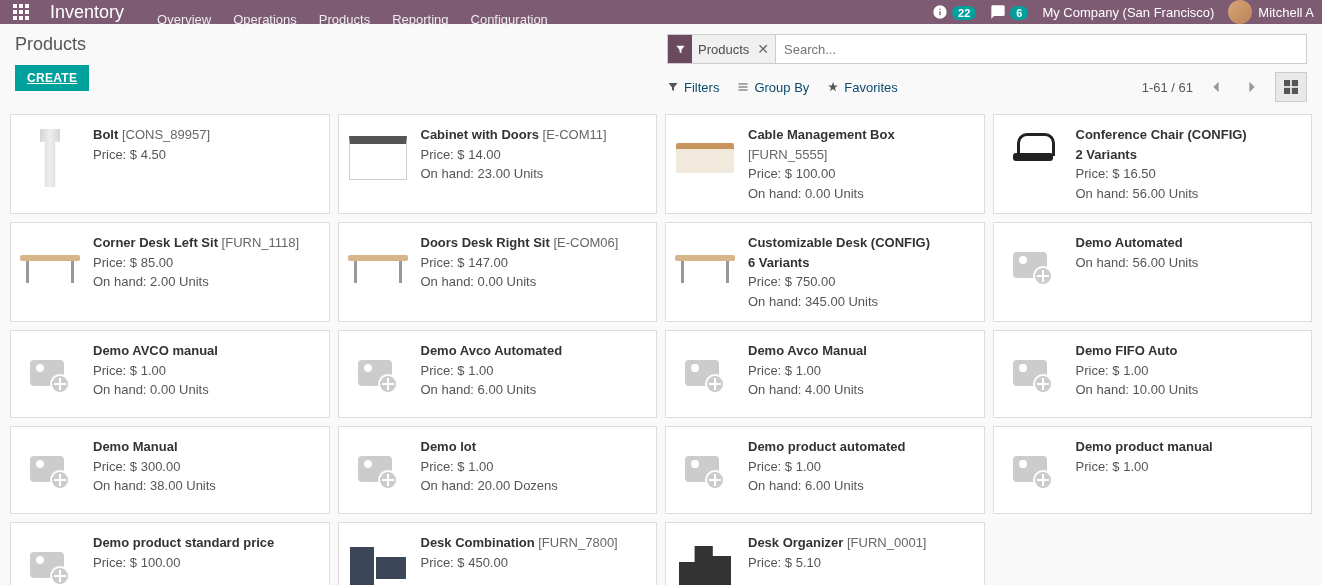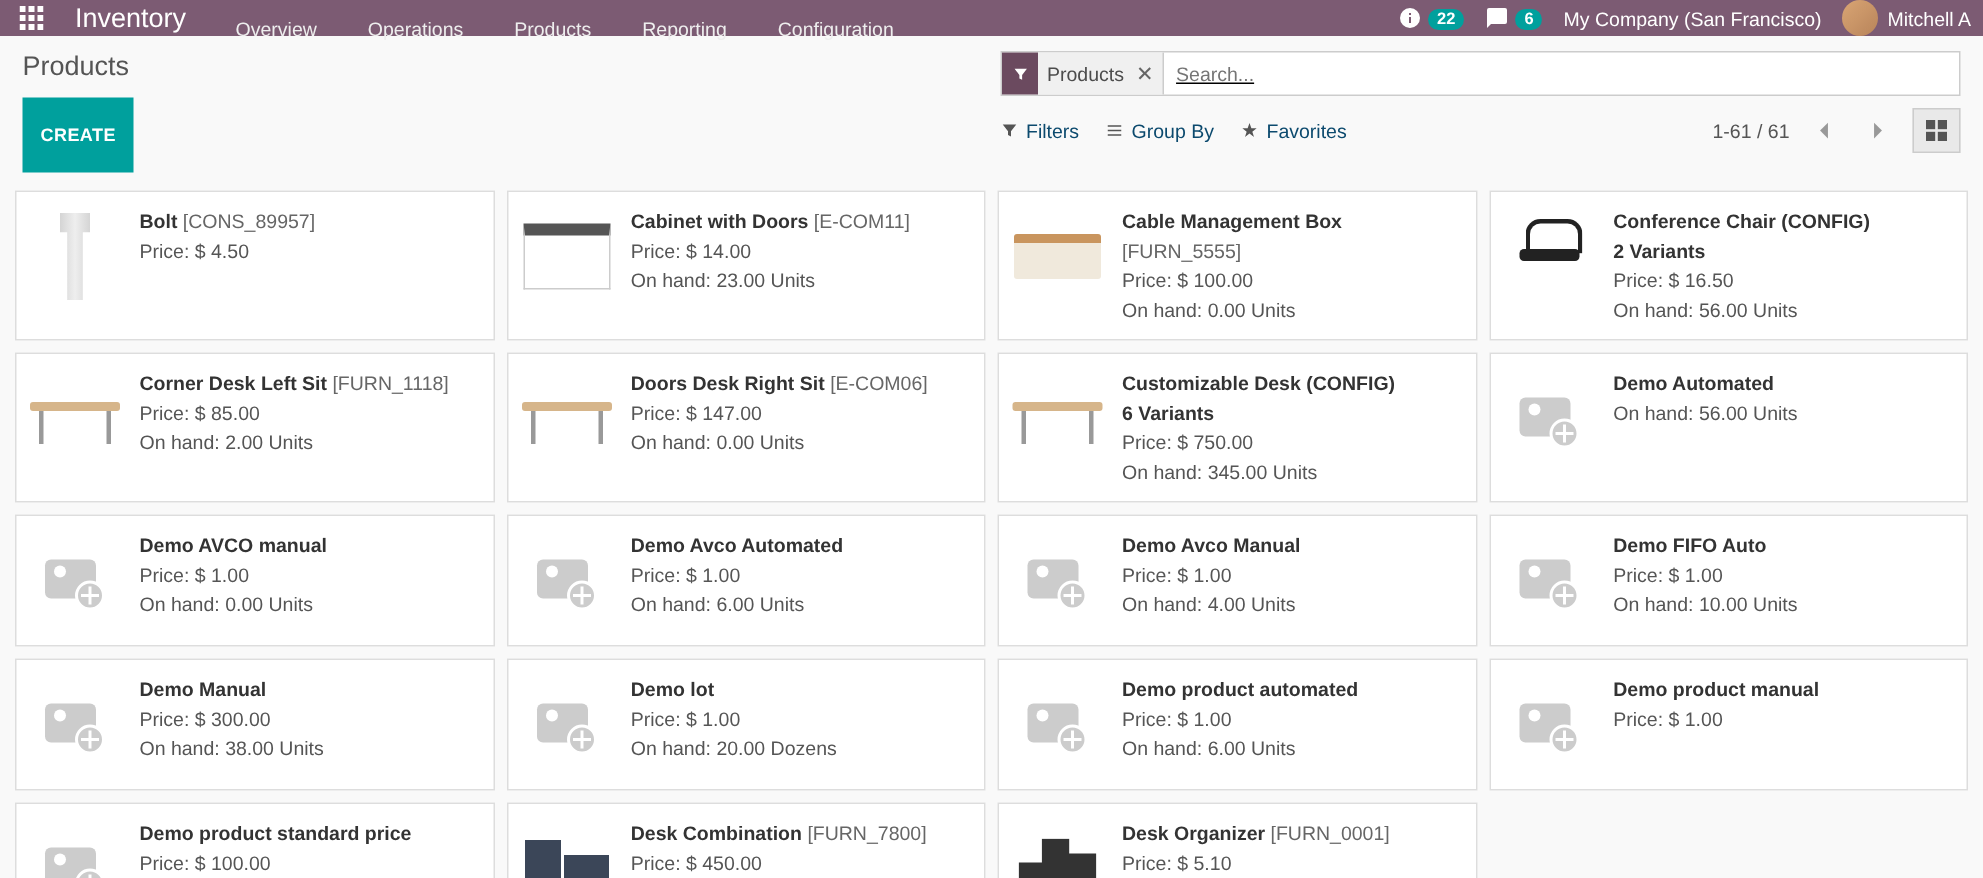--- a/index.html
+++ b/index.html
@@ -1,41 +1,41 @@
 <!DOCTYPE html>
 <html><head>
 <meta charset="utf-8">
 <style>
 * { box-sizing: border-box; margin: 0; padding: 0; }
 body { font-family: -apple-system, "Helvetica Neue", Arial, sans-serif; font-size: 13px; color: #4c4c4c; background: #f9f9f9; width: 1322px; overflow: hidden; }
 .header { background: #7C5B73; height: 24px; display: flex; align-items: center; color: #fff; }
 .apps-icon { width: 42px; height: 42px; display: flex; align-items: center; justify-content: center; cursor: pointer; }
 .apps-icon svg { fill: #fff; }
 .app-title { font-size: 18px; font-weight: 400; padding: 0 22px 0 8px; }
-.nav-menu { display: flex; gap: 12px; margin-top: 16px; }
+.nav-menu { display: flex; gap: 0; margin-top: 16px; }
 .nav-item { padding: 0 11px; line-height: 42px; font-size: 13px; cursor: pointer; color: #eee; }
 .spacer { flex: 1; }
 .header-right { display: flex; align-items: center; gap: 14px; padding-right: 8px; }
 .header-badge { display: flex; align-items: flex-end; gap: 4px; cursor: pointer; }
 .header-badge .count { background: #00a09d; color: #fff; border-radius: 9px; padding: 1px 6px; font-size: 11px; font-weight: bold; }
 .company-name { font-size: 13px; cursor: pointer; }
 .avatar { width: 24px; height: 24px; border-radius: 50%; background: linear-gradient(135deg, #d9a574, #b8845a); display: inline-block; }
 .user { display: flex; align-items: center; gap: 6px; cursor: pointer; }
 
 .controlbar { padding: 10px 15px 0; display: flex; align-items: flex-start; }
 .cb-left { flex: 1; }
 .page-title { font-size: 18px; color: #555; margin-bottom: 10px; }
-.btn-create { background: #00a09d; color: #fff; border: none; padding: 18px 12px; font-weight: bold; font-size: 12px; cursor: pointer; letter-spacing: 0.3px; }
+.btn-create { background: #00a09d; color: #fff; border: none; padding: 6px 12px; font-weight: bold; font-size: 12px; cursor: pointer; letter-spacing: 0.3px; text-decoration: underline; }
 .cb-right { width: 640px; }
 .search-wrap { display: flex; align-items: center; border: 1px solid #ccc; background: #fff; height: 30px; }
 .search-facet { display: flex; align-items: center; background: #f0f0f0; border-right: 1px solid #ccc; height: 100%; font-size: 13px; }
 .facet-icon { background: #6b4a5f; color: #fff; width: 24px; height: 100%; display: flex; align-items: center; justify-content: center; }
 .facet-label { padding: 0 6px; }
 .facet-remove { padding: 0 6px 0 2px; cursor: pointer; color: #666; font-size: 14px; }
-.search-input { border: none; outline: none; flex: 1; padding: 0 8px; font-size: 13px; text-decoration: underline; }
+.search-input { border: none; outline: none; flex: 1; padding: 0 8px; font-size: 13px; }
 .search-tools { display: flex; align-items: center; justify-content: space-between; margin-top: 8px; }
 .toolgroup { display: flex; gap: 18px; }
 .tool { display: flex; align-items: center; gap: 5px; cursor: pointer; font-size: 13px; color: #0c4a6e; }
 .pager-group { display: flex; align-items: center; gap: 10px; }
 .pager-text { font-size: 13px; color: #555; }
 .pager-btn { width: 26px; height: 26px; display: flex; align-items: center; justify-content: center; color: #888; cursor: pointer; }
 .view-switch { display: flex; }
 .view-btn { width: 32px; height: 30px; border: 1px solid #ccc; display: flex; align-items: center; justify-content: center; cursor: pointer; }
 .view-btn.active { background: #e9e9e9; }
 

